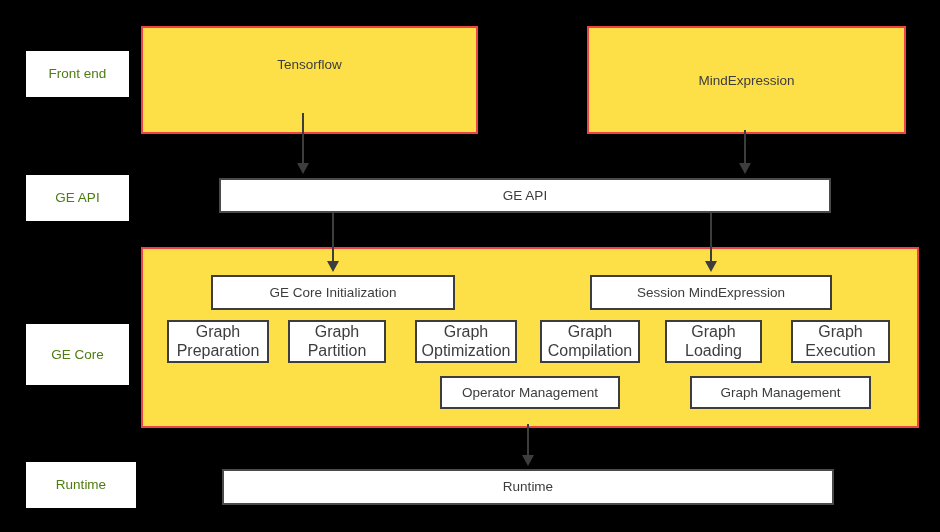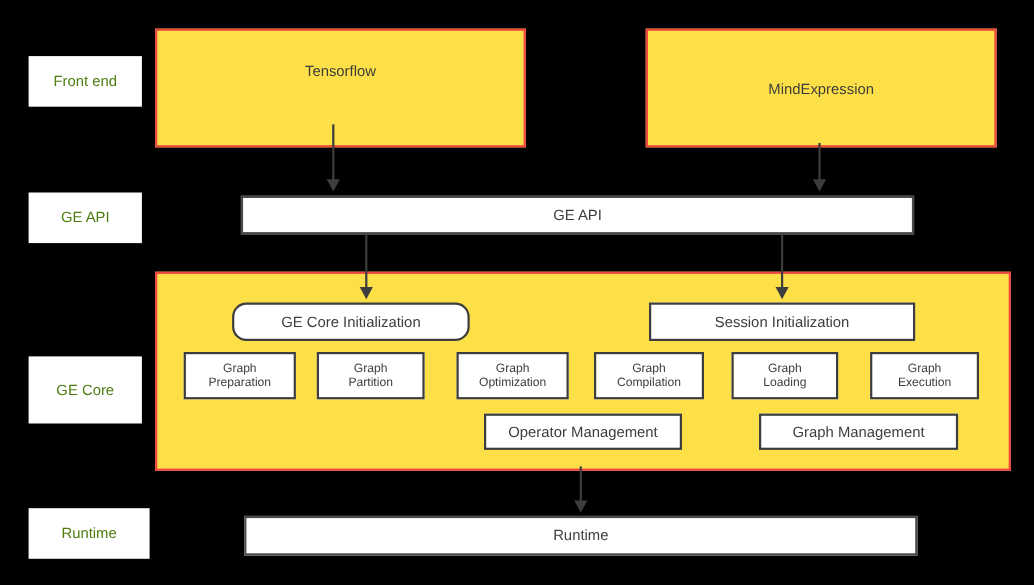--- a/index.html
+++ b/index.html
@@ -51,21 +51,21 @@
     position: absolute;
     left: 0;
     width: 100%;
     text-align: center;
     color: #3d3d3d;
     font-size: 13.5px;
   }
   
   .node {
     border: 2px solid #3d3d3d;
-    font-size: 11px;
+    font-size: 16px;
   }
   .node-wide {
     border: 2px solid #3d3d3d;
     font-size: 13.5px;
   }
   .bar {
     border: 2px solid #4a4a4a;
     font-size: 13.5px;
   }
   
@@ -111,25 +111,25 @@
   <div class="container" style="position:absolute; left:587px; top:26px; width:315px; height:104px;">
     <div class="container-title" style="top:45px;">MindExpression</div>
   </div>
 
   <div class="box bar" style="left:219px; top:178px; width:612px; height:35px;">
     <span>GE API</span>
   </div>
 
   <div class="container" style="position:absolute; left:141px; top:247px; width:774px; height:177px;"></div>
 
-  <div class="box node-wide" style="left:211px; top:275px; width:216px; height:35px;border-radius:13px;">
+  <div class="box node-wide" style="left:211px; top:275px; width:244px; height:35px;">
     <span>GE Core Initialization</span>
   </div>
   <div class="box node-wide" style="left:590px; top:275px; width:242px; height:35px;">
-    <span>Session Initialization</span>
+    <span>Session MindExpression</span>
   </div>
 
   <div class="box node" style="left:167px; top:320px; width:102px; height:43px;">
     <span>Graph
 Preparation</span>
   </div>
   <div class="box node" style="left:288px; top:320px; width:98px; height:43px;">
     <span>Graph
 Partition</span>
   </div>

